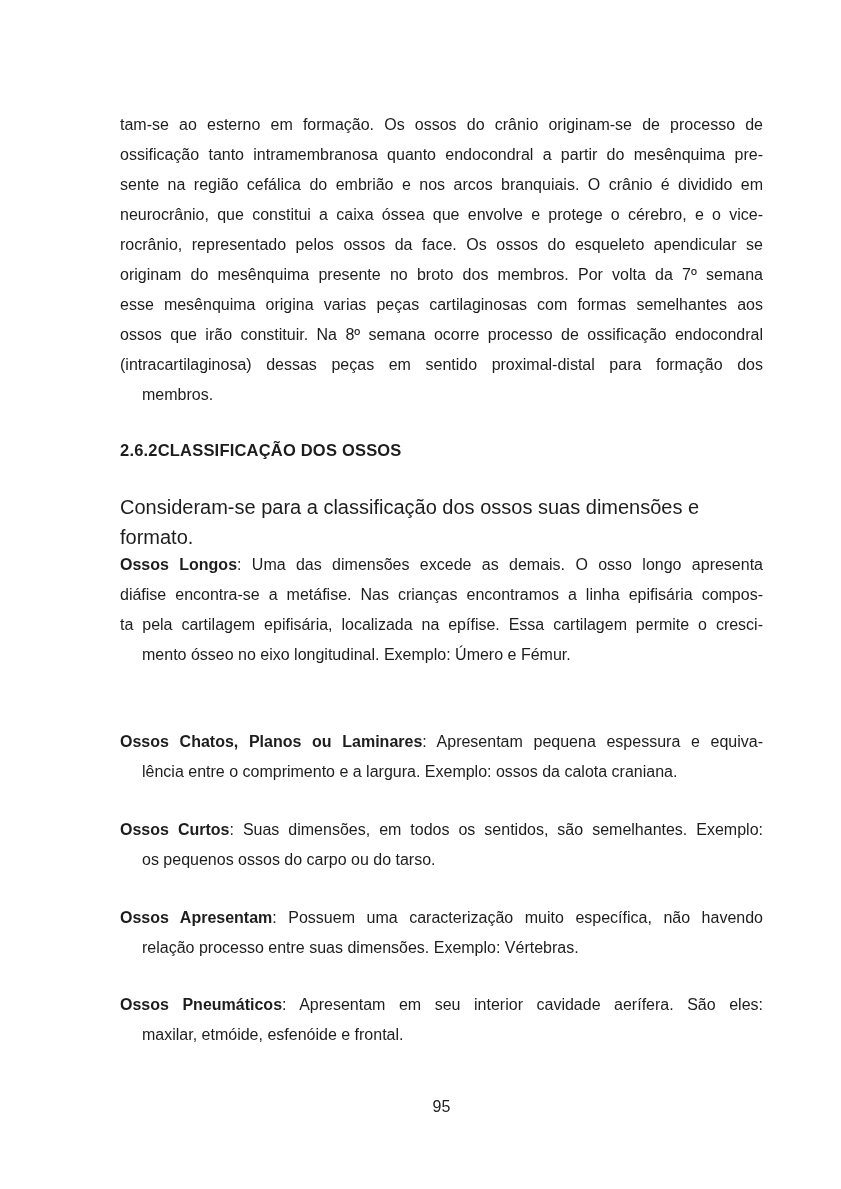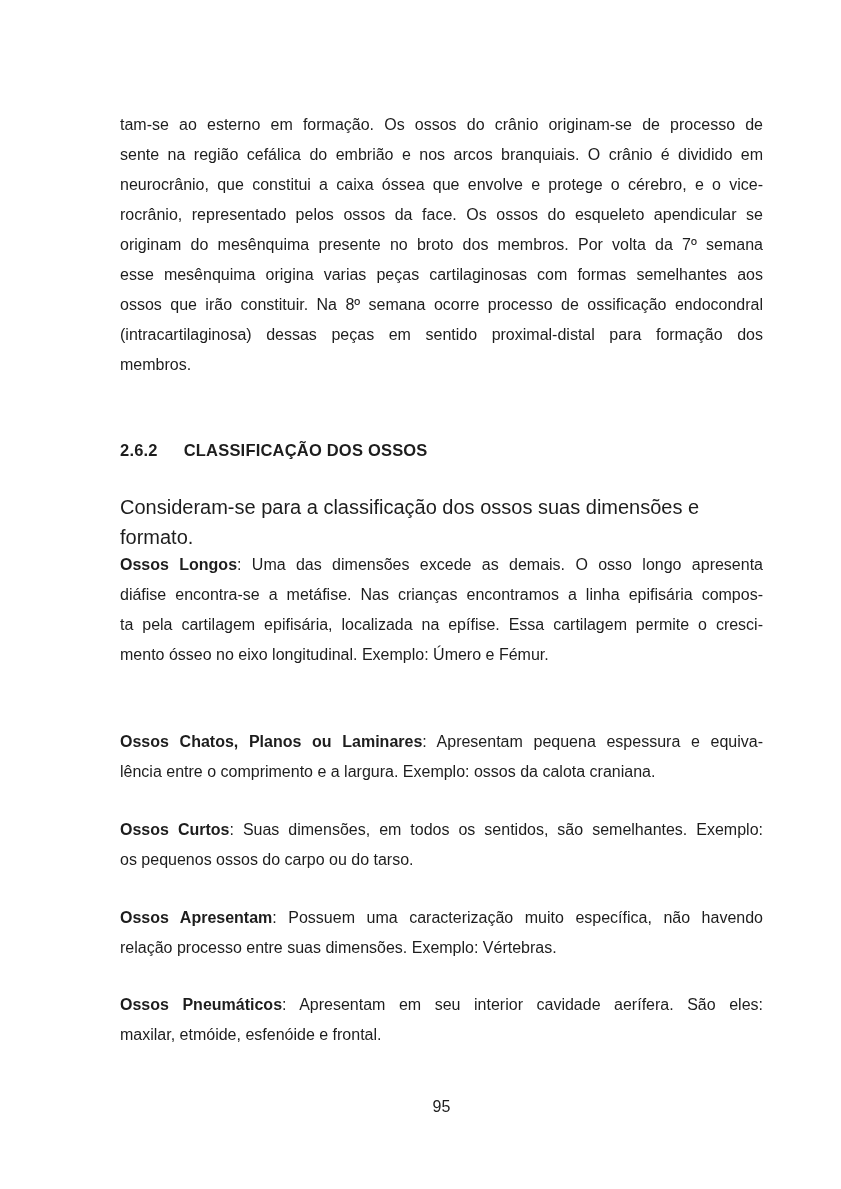--- a/index.html
+++ b/index.html
@@ -23,51 +23,53 @@
   }
   .line {
     font-size: 16px;
     line-height: 30px;
     text-align: justify;
     text-align-last: justify;
     white-space: normal;
   }
   .line.last {
     text-align-last: left;
+    margin-left: 22px;
   }
   .term {
     font-weight: bold;
   }
   .heading {
     font-size: 16.5px;
     font-weight: bold;
     line-height: 30px;
     letter-spacing: 0.2px;
   }
   .heading .heading-title {
-    margin-left: 26px;
+    margin-left: 0;
   }
   .intro-line {
     font-size: 20px;
     line-height: 30px;
     text-align: left;
   }
   .page-number {
     font-size: 16px;
     line-height: 30px;
     text-align: center;
   }
 </style>
 </head>
 <body>
 
 <div class="page">
 
   <div class="col" style="top:110px">
     <div class="line">tam-se ao esterno em formação. Os ossos do crânio originam-se de processo de</div>
+    <div class="line">ossificação tanto intramembranosa quanto endocondral a partir do mesênquima pre-</div>
     <div class="line">sente na região cefálica do embrião e nos arcos branquiais. O crânio é dividido em</div>
     <div class="line">neurocrânio, que constitui a caixa óssea que envolve e protege o cérebro, e o vice-</div>
     <div class="line">rocrânio, representado pelos ossos da face. Os ossos do esqueleto apendicular se</div>
     <div class="line">originam do mesênquima presente no broto dos membros. Por volta da 7º semana</div>
     <div class="line">esse mesênquima origina varias peças cartilaginosas com formas semelhantes aos</div>
     <div class="line">ossos que irão constituir. Na 8º semana ocorre processo de ossificação endocondral</div>
     <div class="line">(intracartilaginosa) dessas peças em sentido proximal-distal para formação dos</div>
     <div class="line last">membros.</div>
   </div>
 

